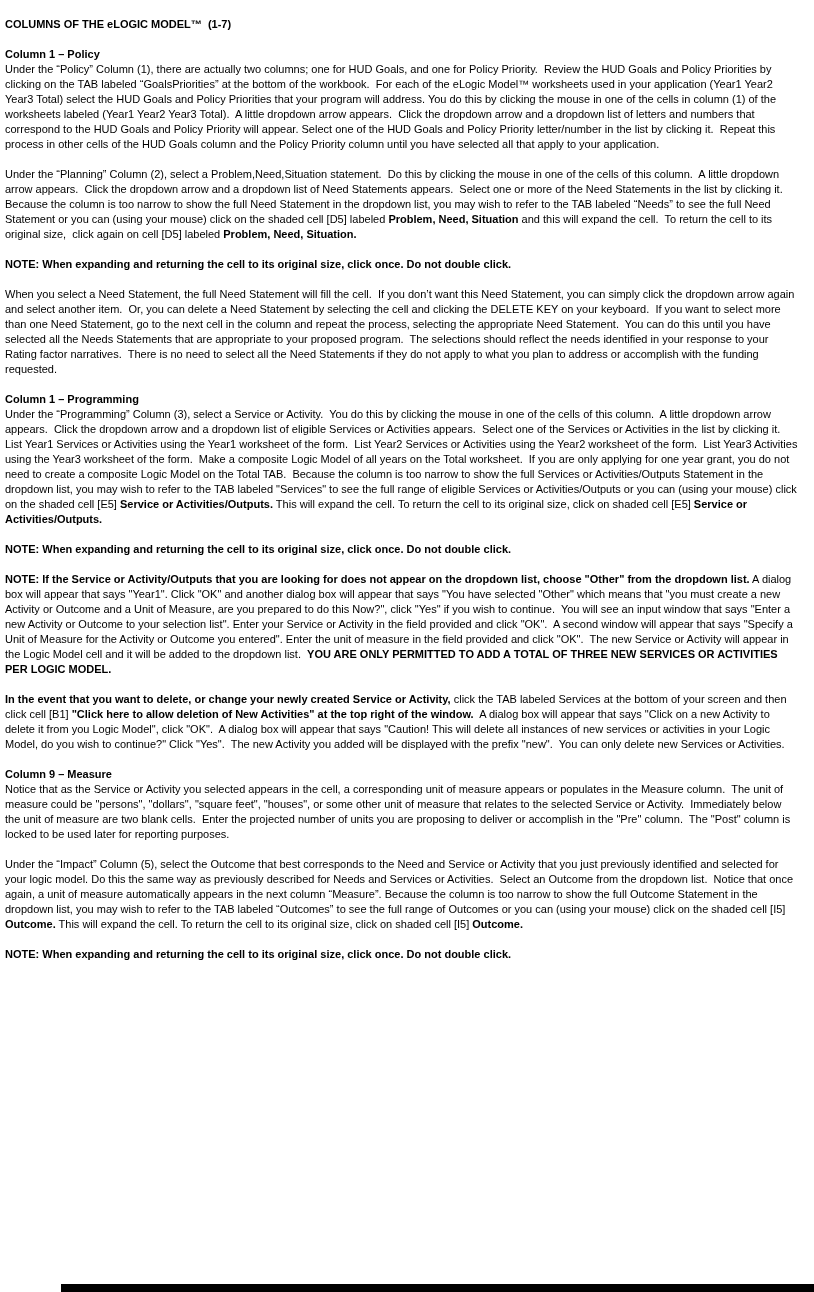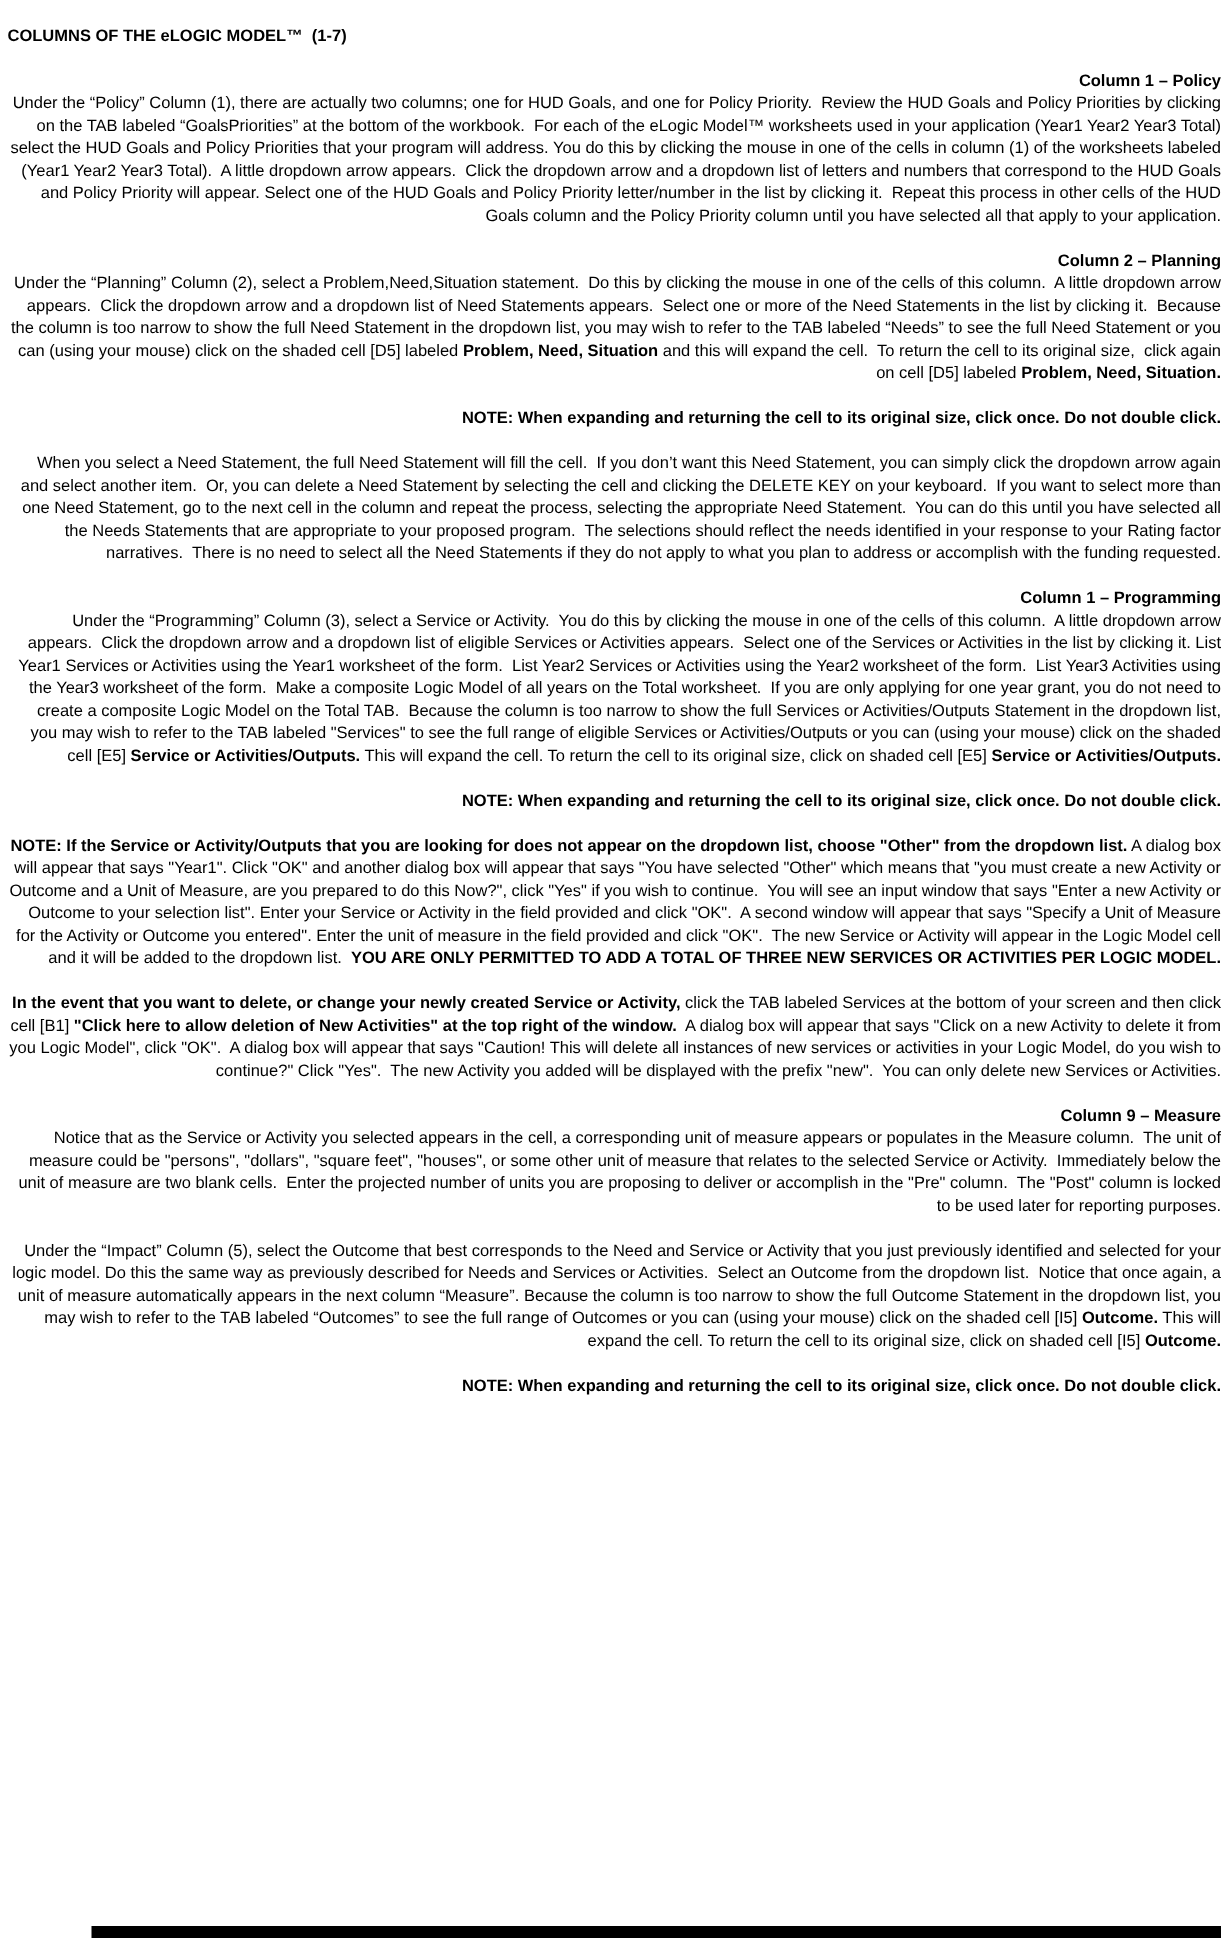--- a/index.html
+++ b/index.html
@@ -7,54 +7,52 @@
   body {
     width: 814px;
     height: 1292px;
     background: #ffffff;
     position: relative;
     overflow: hidden;
     font-family: "Liberation Sans", sans-serif;
     color: #000000;
   }
   .doc {
-    padding: 17px 0 0 5px;
+    padding: 17px 16px 0 5px;
     font-size: 11px;
     line-height: 15px;
   }
   .title {
     font-weight: bold;
     white-space: pre-wrap;
     margin: 0 0 15px 0;
   }
   .block {
     white-space: pre-wrap;
     margin: 0 0 15px 0;
-    text-align: right;
   }
   .block.heading { margin-bottom: 0; font-weight: bold; }
   .bold { font-weight: bold; }
   .bottom-bar {
     position: absolute;
     left: 61px;
     right: 0;
     bottom: 0;
     height: 8px;
     background: #000000;
   }
 </style>
 </head>
 <body>
 
 <div class="doc">
   <div class="title">COLUMNS OF THE eLOGIC MODEL™  (1-7)</div>
   <div>
       <div class="block heading"><span class="bold">Column 1 – Policy</span></div>
       <div class="block paragraph"><span>Under the “Policy” Column (1), there are actually two columns; one for HUD Goals, and one for Policy Priority.  Review the HUD Goals and Policy Priorities by clicking on the TAB labeled “GoalsPriorities” at the bottom of the workbook.  For each of the eLogic Model™ worksheets used in your application (Year1 Year2 Year3 Total) select the HUD Goals and Policy Priorities that your program will address. You do this by clicking the mouse in one of the cells in column (1) of the worksheets labeled (Year1 Year2 Year3 Total).  A little dropdown arrow appears.  Click the dropdown arrow and a dropdown list of letters and numbers that correspond to the HUD Goals and Policy Priority will appear. Select one of the HUD Goals and Policy Priority letter/number in the list by clicking it.  Repeat this process in other cells of the HUD Goals column and the Policy Priority column until you have selected all that apply to your application.</span></div>
-      <div class="block heading"><span class="bold">Column 2 – Planning</span></div>
       <div class="block paragraph"><span>Under the “Planning” Column (2), select a Problem,Need,Situation statement.  Do this by clicking the mouse in one of the cells of this column.  A little dropdown arrow appears.  Click the dropdown arrow and a dropdown list of Need Statements appears.  Select one or more of the Need Statements in the list by clicking it.  Because the column is too narrow to show the full Need Statement in the dropdown list, you may wish to refer to the TAB labeled “Needs” to see the full Need Statement or you can (using your mouse) click on the shaded cell [D5] labeled </span><span class="bold">Problem, Need, Situation</span><span> and this will expand the cell.  To return the cell to its original size,  click again on cell [D5] labeled </span><span class="bold">Problem, Need, Situation.</span></div>
       <div class="block note"><span class="bold">NOTE: When expanding and returning the cell to its original size, click once. Do not double click.</span></div>
       <div class="block paragraph"><span>When you select a Need Statement, the full Need Statement will fill the cell.  If you don’t want this Need Statement, you can simply click the dropdown arrow again and select another item.  Or, you can delete a Need Statement by selecting the cell and clicking the DELETE KEY on your keyboard.  If you want to select more than one Need Statement, go to the next cell in the column and repeat the process, selecting the appropriate Need Statement.  You can do this until you have selected all the Needs Statements that are appropriate to your proposed program.  The selections should reflect the needs identified in your response to your Rating factor narratives.  There is no need to select all the Need Statements if they do not apply to what you plan to address or accomplish with the funding requested.</span></div>
       <div class="block heading"><span class="bold">Column 1 – Programming</span></div>
       <div class="block paragraph"><span>Under the “Programming” Column (3), select a Service or Activity.  You do this by clicking the mouse in one of the cells of this column.  A little dropdown arrow appears.  Click the dropdown arrow and a dropdown list of eligible Services or Activities appears.  Select one of the Services or Activities in the list by clicking it. List Year1 Services or Activities using the Year1 worksheet of the form.  List Year2 Services or Activities using the Year2 worksheet of the form.  List Year3 Activities using the Year3 worksheet of the form.  Make a composite Logic Model of all years on the Total worksheet.  If you are only applying for one year grant, you do not need to create a composite Logic Model on the Total TAB.  Because the column is too narrow to show the full Services or Activities/Outputs Statement in the dropdown list, you may wish to refer to the TAB labeled "Services" to see the full range of eligible Services or Activities/Outputs or you can (using your mouse) click on the shaded cell [E5] </span><span class="bold">Service or Activities/Outputs.</span><span> This will expand the cell. To return the cell to its original size, click on shaded cell [E5] </span><span class="bold">Service or Activities/Outputs.</span></div>
       <div class="block note"><span class="bold">NOTE: When expanding and returning the cell to its original size, click once. Do not double click.</span></div>
       <div class="block paragraph"><span class="bold">NOTE: If the Service or Activity/Outputs that you are looking for does not appear on the dropdown list, choose "Other" from the dropdown list.</span><span> A dialog box will appear that says "Year1". Click "OK" and another dialog box will appear that says "You have selected "Other" which means that "you must create a new Activity or Outcome and a Unit of Measure, are you prepared to do this Now?", click "Yes" if you wish to continue.  You will see an input window that says "Enter a new Activity or Outcome to your selection list". Enter your Service or Activity in the field provided and click "OK".  A second window will appear that says "Specify a Unit of Measure for the Activity or Outcome you entered". Enter the unit of measure in the field provided and click "OK".  The new Service or Activity will appear in the Logic Model cell and it will be added to the dropdown list.  </span><span class="bold">YOU ARE ONLY PERMITTED TO ADD A TOTAL OF THREE NEW SERVICES OR ACTIVITIES PER LOGIC MODEL.</span></div>
       <div class="block paragraph"><span class="bold">In the event that you want to delete, or change your newly created Service or Activity,</span><span> click the TAB labeled Services at the bottom of your screen and then click cell [B1] </span><span class="bold">"Click here to allow deletion of New Activities" at the top right of the window.</span><span>  A dialog box will appear that says "Click on a new Activity to delete it from you Logic Model", click "OK".  A dialog box will appear that says "Caution! This will delete all instances of new services or activities in your Logic Model, do you wish to continue?" Click "Yes".  The new Activity you added will be displayed with the prefix "new".  You can only delete new Services or Activities.</span></div>
       <div class="block heading"><span class="bold">Column 9 – Measure</span></div>
       <div class="block paragraph"><span>Notice that as the Service or Activity you selected appears in the cell, a corresponding unit of measure appears or populates in the Measure column.  The unit of measure could be "persons", "dollars", "square feet", "houses", or some other unit of measure that relates to the selected Service or Activity.  Immediately below the unit of measure are two blank cells.  Enter the projected number of units you are proposing to deliver or accomplish in the "Pre" column.  The "Post" column is locked to be used later for reporting purposes.</span></div>

